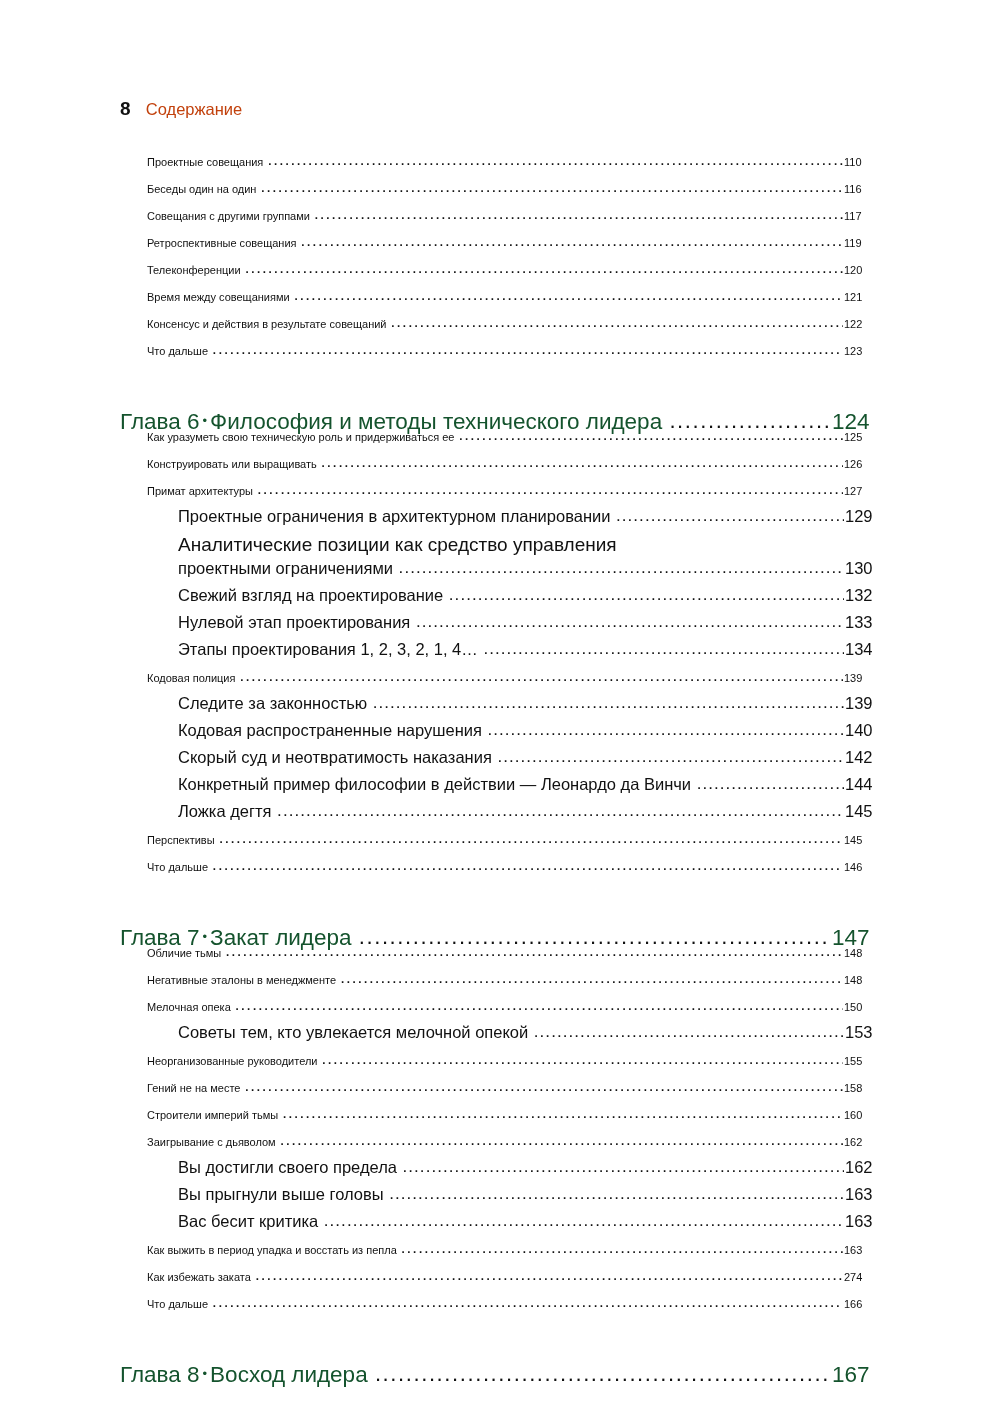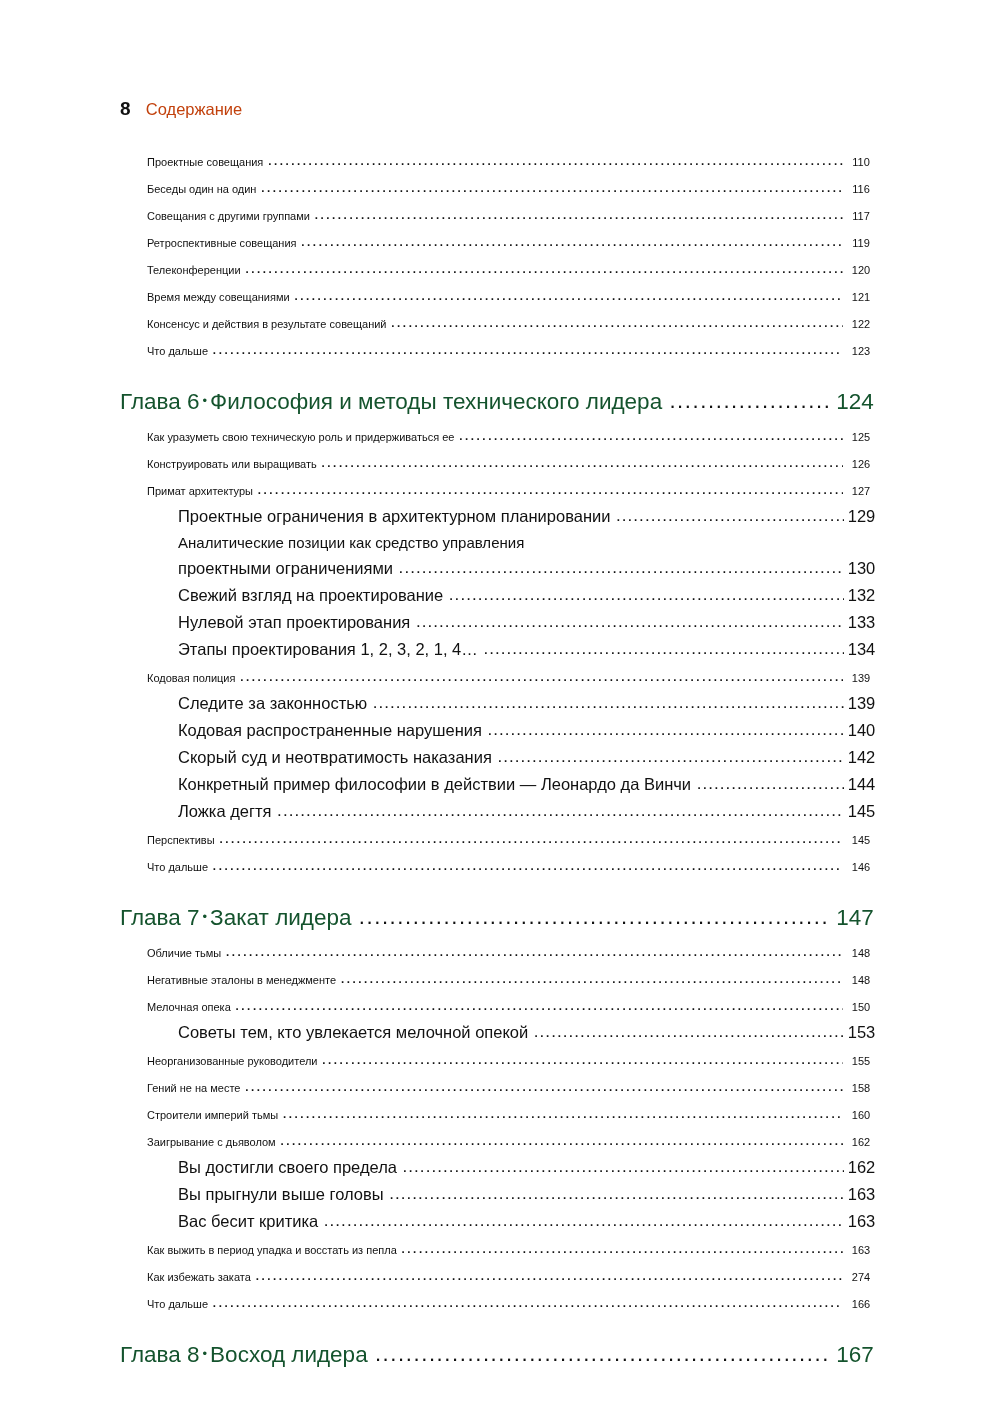--- a/index.html
+++ b/index.html
@@ -71,35 +71,35 @@
   }
   .toc-row .leader::before {
     content: "........................................................................................................................................................................";
     letter-spacing: 1.05px;
     font-size: 17px;
     color: #111111;
   }
 
   .toc-row .pageno {
     flex: 0 0 auto;
-    text-align: center;
+    text-align: left;
     white-space: pre;
   }
 
   
   .lvl-chapter {
     height: 36px;
     margin-top: 11px;
   }
   .lvl-chapter .label,
   .lvl-chapter .pageno {
     font-size: 22.5px;
     color: #14532d;
   }
-  .lvl-chapter .pageno { min-width: 46px; }
+  .lvl-chapter .pageno { min-width: 46px; margin-top: 20px; }
   .lvl-chapter .leader::before {
     font-size: 22px;
     letter-spacing: 1.6px;
   }
   .lvl-chapter .bullet {
     font-size: 13px;
     position: relative;
     top: -4px;
     padding: 0 3px;
   }
@@ -128,21 +128,21 @@
   }
   .lvl-2 .pageno { min-width: 33px; }
 
   
   .toc-row.wrapped {
     display: block;
     height: auto;
   }
   .toc-row.wrapped .first-line {
     display: block;
-    font-size: 15px;
+    font-size: 19px;
     height: 25px;
     white-space: pre;
   }
   .toc-row.wrapped .second-line {
     display: flex;
     align-items: baseline;
     height: 27px;
   }
 
   .spacer-chapter { height: 12px; }

